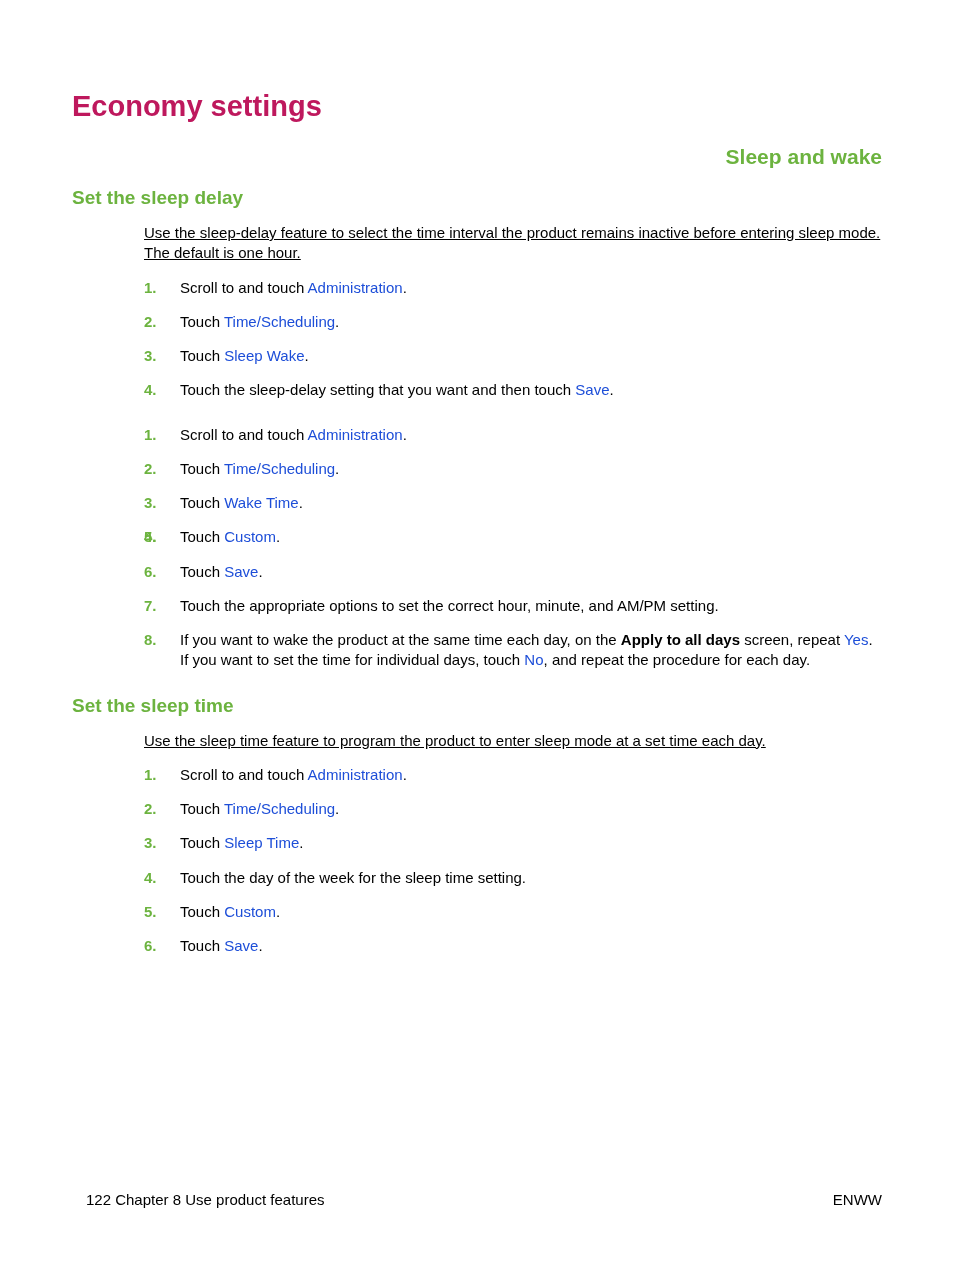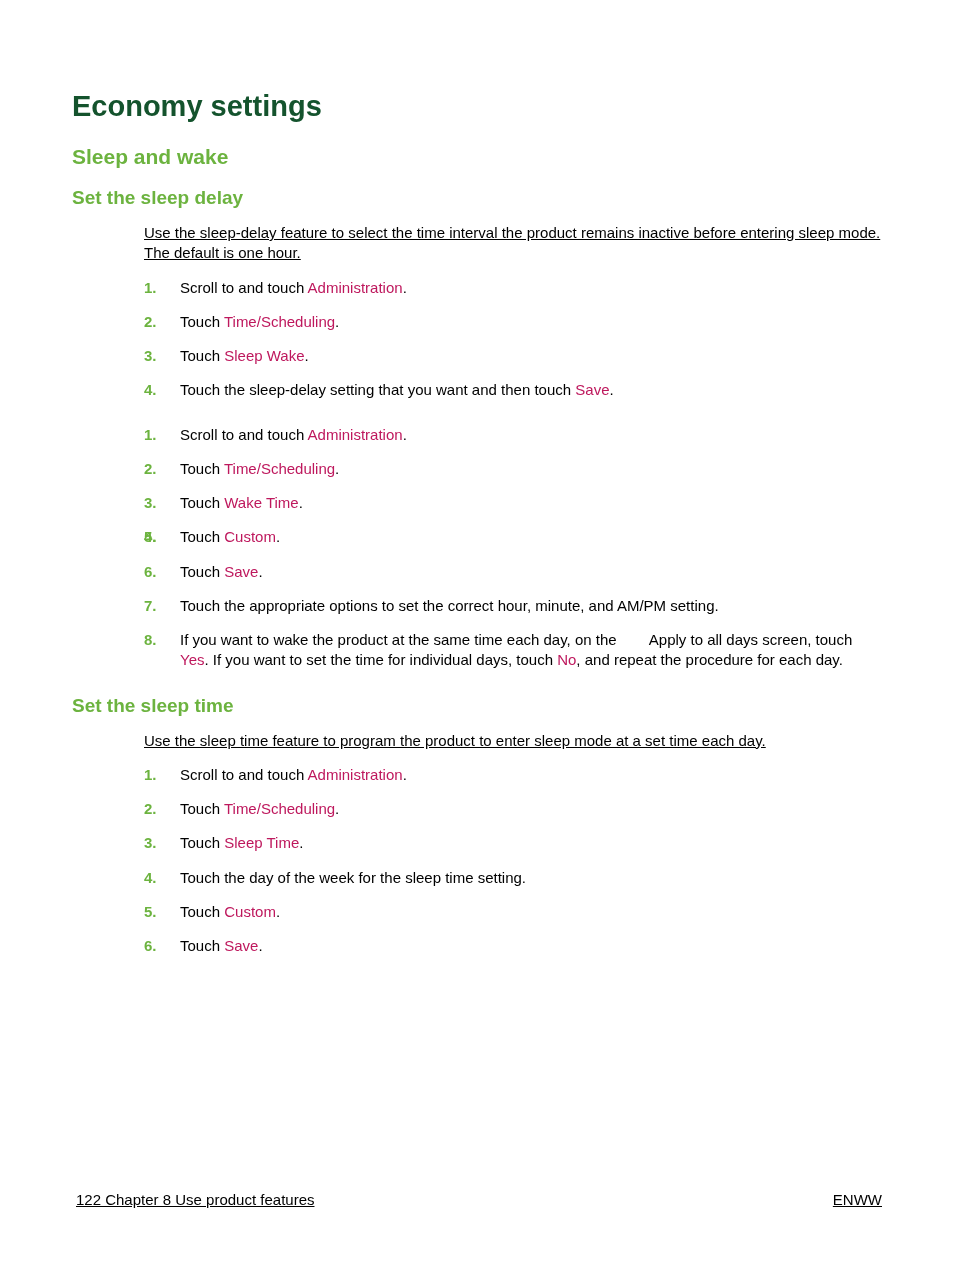--- a/index.html
+++ b/index.html
@@ -11,30 +11,31 @@
     background: #fff;
   }
   .page {
     width: 954px;
     height: 1270px;
     position: relative;
     box-sizing: border-box;
     padding: 90px 72px 0 72px;
   }
   h1 {
-    color: #14532d;
+    color: #be185d;
     font-size: 29px;
     font-weight: bold;
     margin: 0 0 22px 0;
   }
   h2 {
     color: #6cb33f;
     font-size: 21px;
     font-weight: bold;
     margin: 0 0 18px 0;
+    text-align: right;
   }
   h3 {
     color: #6cb33f;
     font-size: 19px;
     font-weight: bold;
     margin: 0 0 14px 0;
   }
   .intro {
     margin: 0 0 14px 0;
     padding-left: 72px;
@@ -53,35 +54,33 @@
     line-height: 1.35;
   }
   ol li .num {
     position: absolute;
     left: 0;
     top: 0;
     color: #6cb33f;
     font-weight: bold;
   }
   .ui {
-    color: #be185d;
+    color: #1d4ed8;
   }
   .bold {
-    font-weight: normal;
-    margin-left: 28px;
+    font-weight: bold;
   }
   .footer {
     position: absolute;
     bottom: 62px;
-    left: 76px;
+    left: 86px;
     right: 72px;
     font-size: 15px;
     display: flex;
     justify-content: space-between;
-    text-decoration: underline;
   }
   .section {
     margin-bottom: 24px;
   }
 </style>
 </head>
 <body>
 
 <div class="page">
 
@@ -101,21 +100,21 @@
 
   <div class="section">
     <ol>
       <li><span class="num">1.</span><span>Scroll to and touch </span><span class="ui">Administration</span><span>.</span></li>
       <li><span class="num">2.</span><span>Touch </span><span class="ui">Time/Scheduling</span><span>.</span></li>
       <li><span class="num">3.</span><span>Touch </span><span class="ui">Wake Time</span><span>.</span></li>
       <li><span class="num">4.</span></li>
       <li><span class="num">5.</span><span>Touch </span><span class="ui">Custom</span><span>.</span></li>
       <li><span class="num">6.</span><span>Touch </span><span class="ui">Save</span><span>.</span></li>
       <li><span class="num">7.</span><span>Touch the appropriate options to set the correct hour, minute, and AM/PM setting.</span></li>
-      <li><span class="num">8.</span><span>If you want to wake the product at the same time each day, on the </span><span class="bold">Apply to all days</span><span> screen, touch </span><span class="ui">Yes</span><span>. If you want to set the time for individual days, touch </span><span class="ui">No</span><span>, and repeat the procedure for each day.</span></li>
+      <li><span class="num">8.</span><span>If you want to wake the product at the same time each day, on the </span><span class="bold">Apply to all days</span><span> screen, repeat </span><span class="ui">Yes</span><span>. If you want to set the time for individual days, touch </span><span class="ui">No</span><span>, and repeat the procedure for each day.</span></li>
     </ol>
   </div>
 
   <div class="section">
     <h3>Set the sleep time</h3>
     <p class="intro">Use the sleep time feature to program the product to enter sleep mode at a set time each day.</p>
     <ol>
       <li><span class="num">1.</span><span>Scroll to and touch </span><span class="ui">Administration</span><span>.</span></li>
       <li><span class="num">2.</span><span>Touch </span><span class="ui">Time/Scheduling</span><span>.</span></li>
       <li><span class="num">3.</span><span>Touch </span><span class="ui">Sleep Time</span><span>.</span></li>

